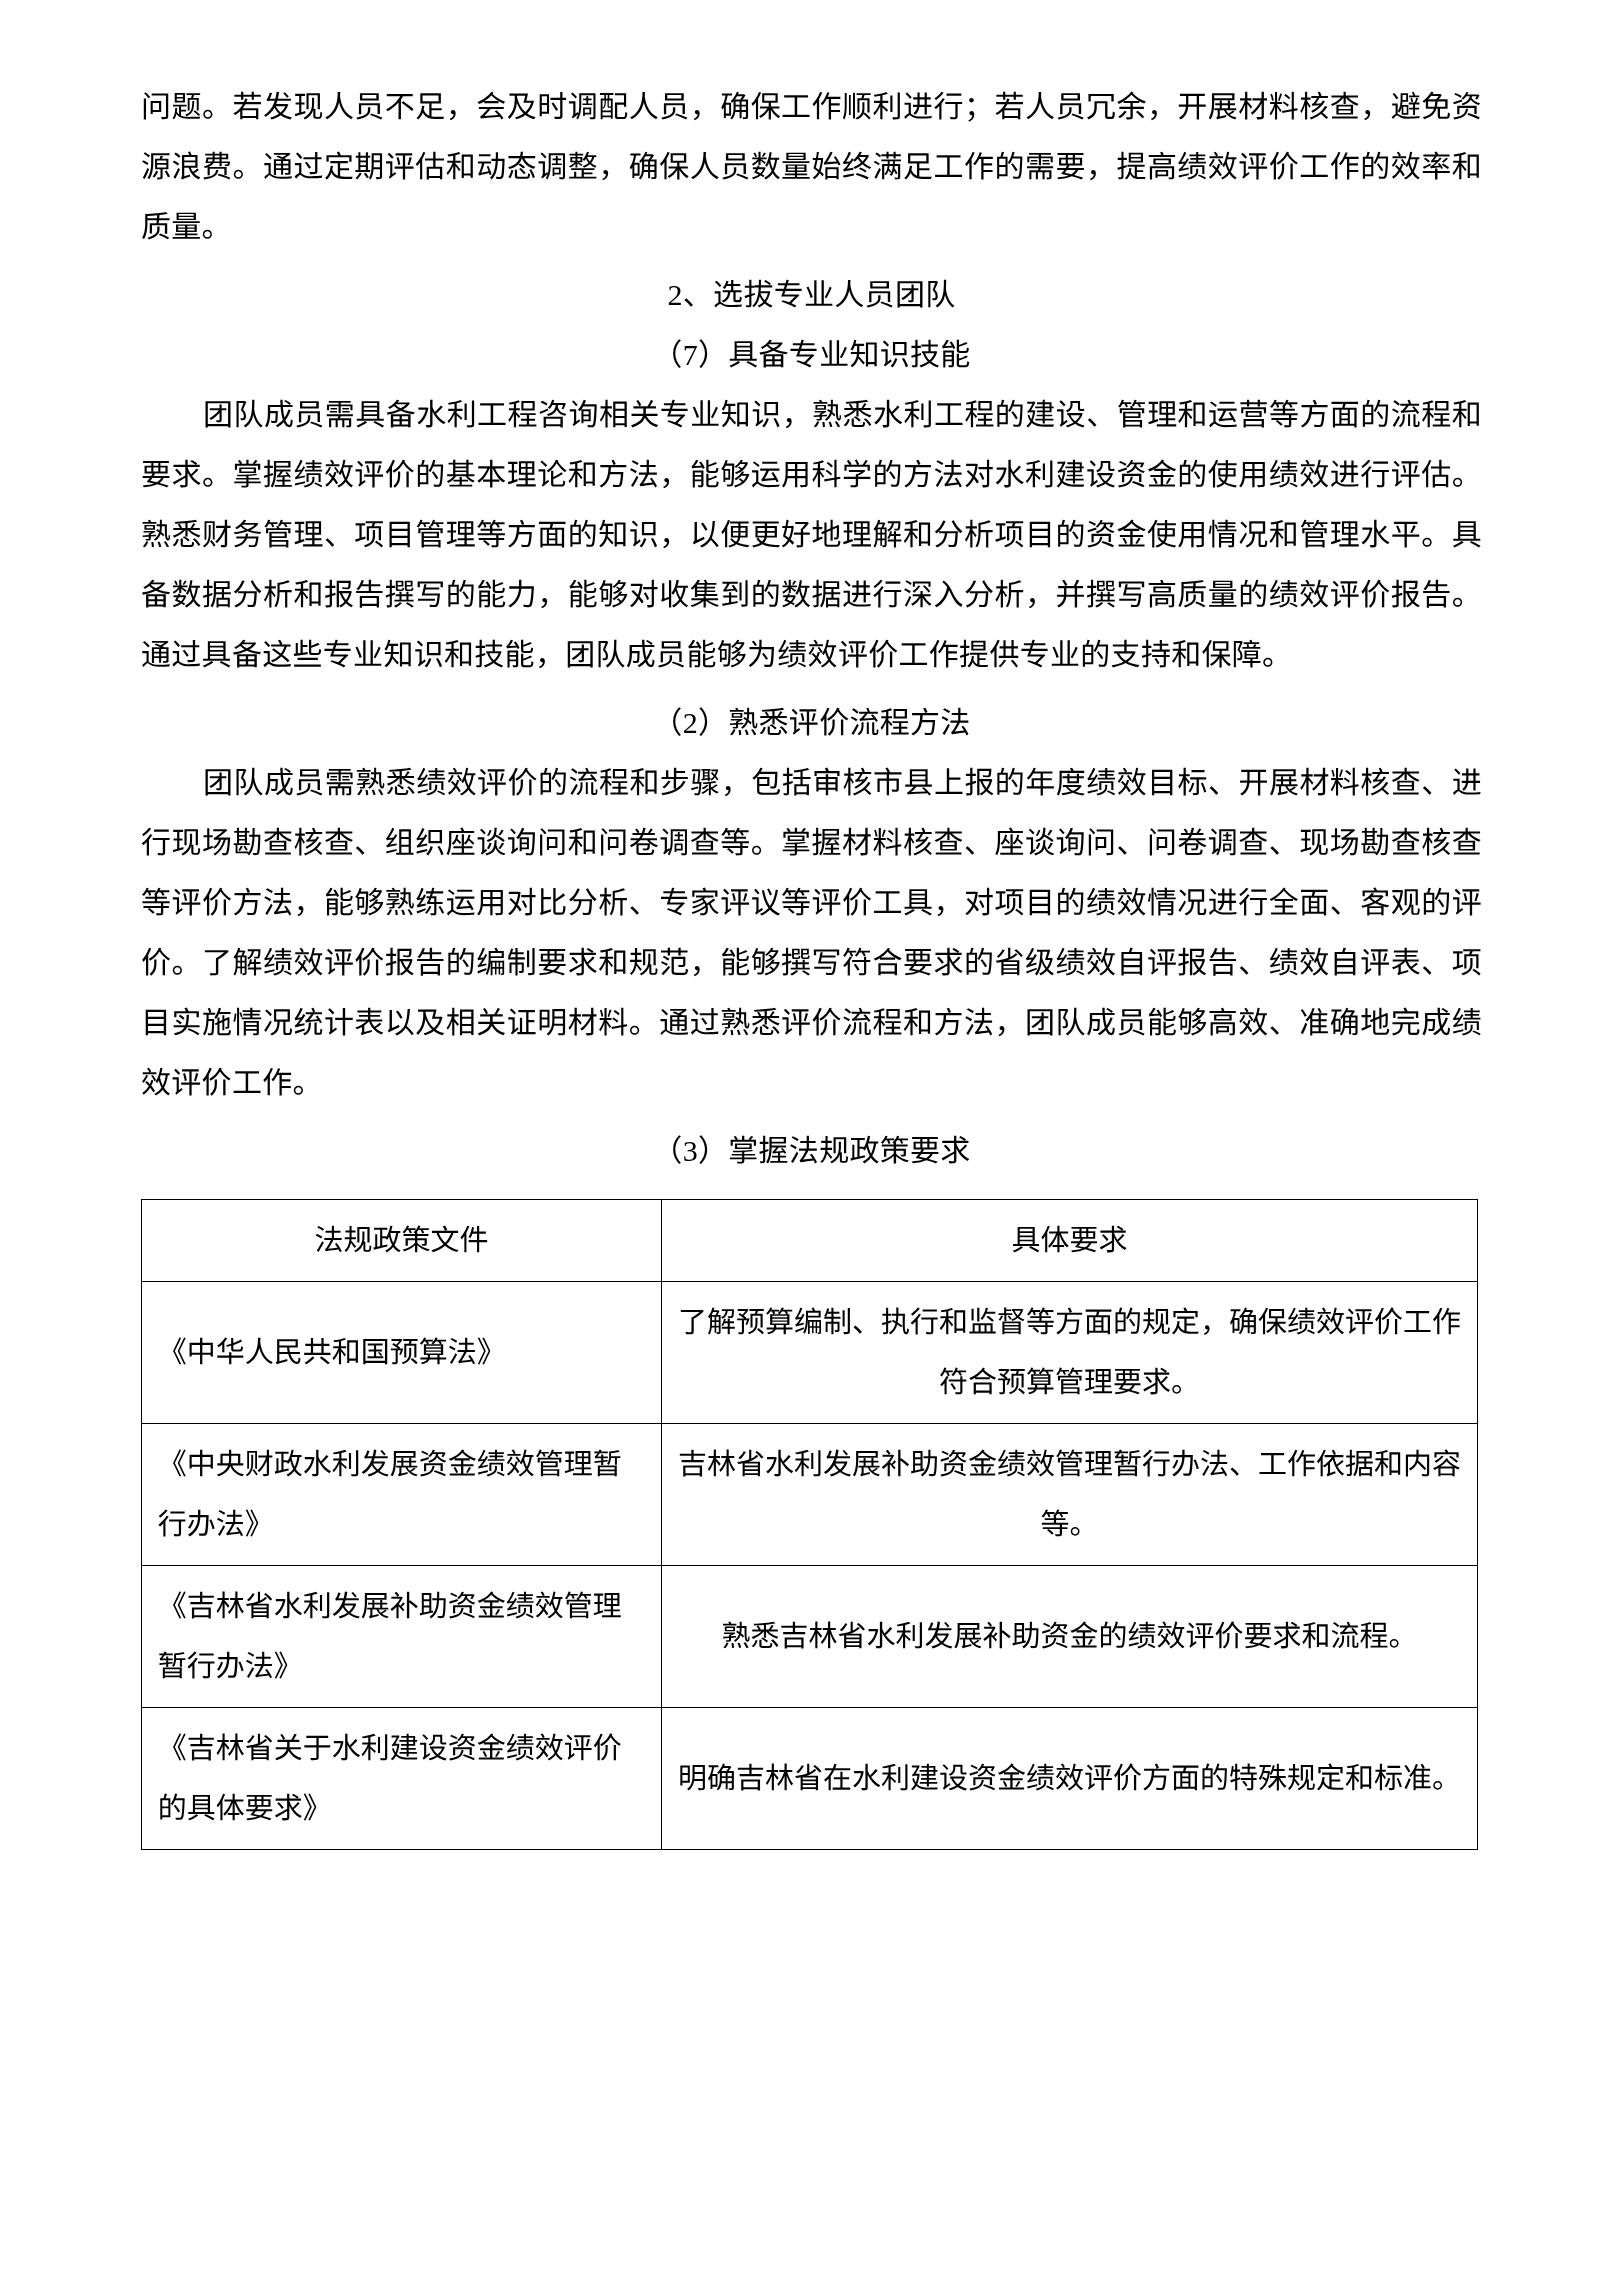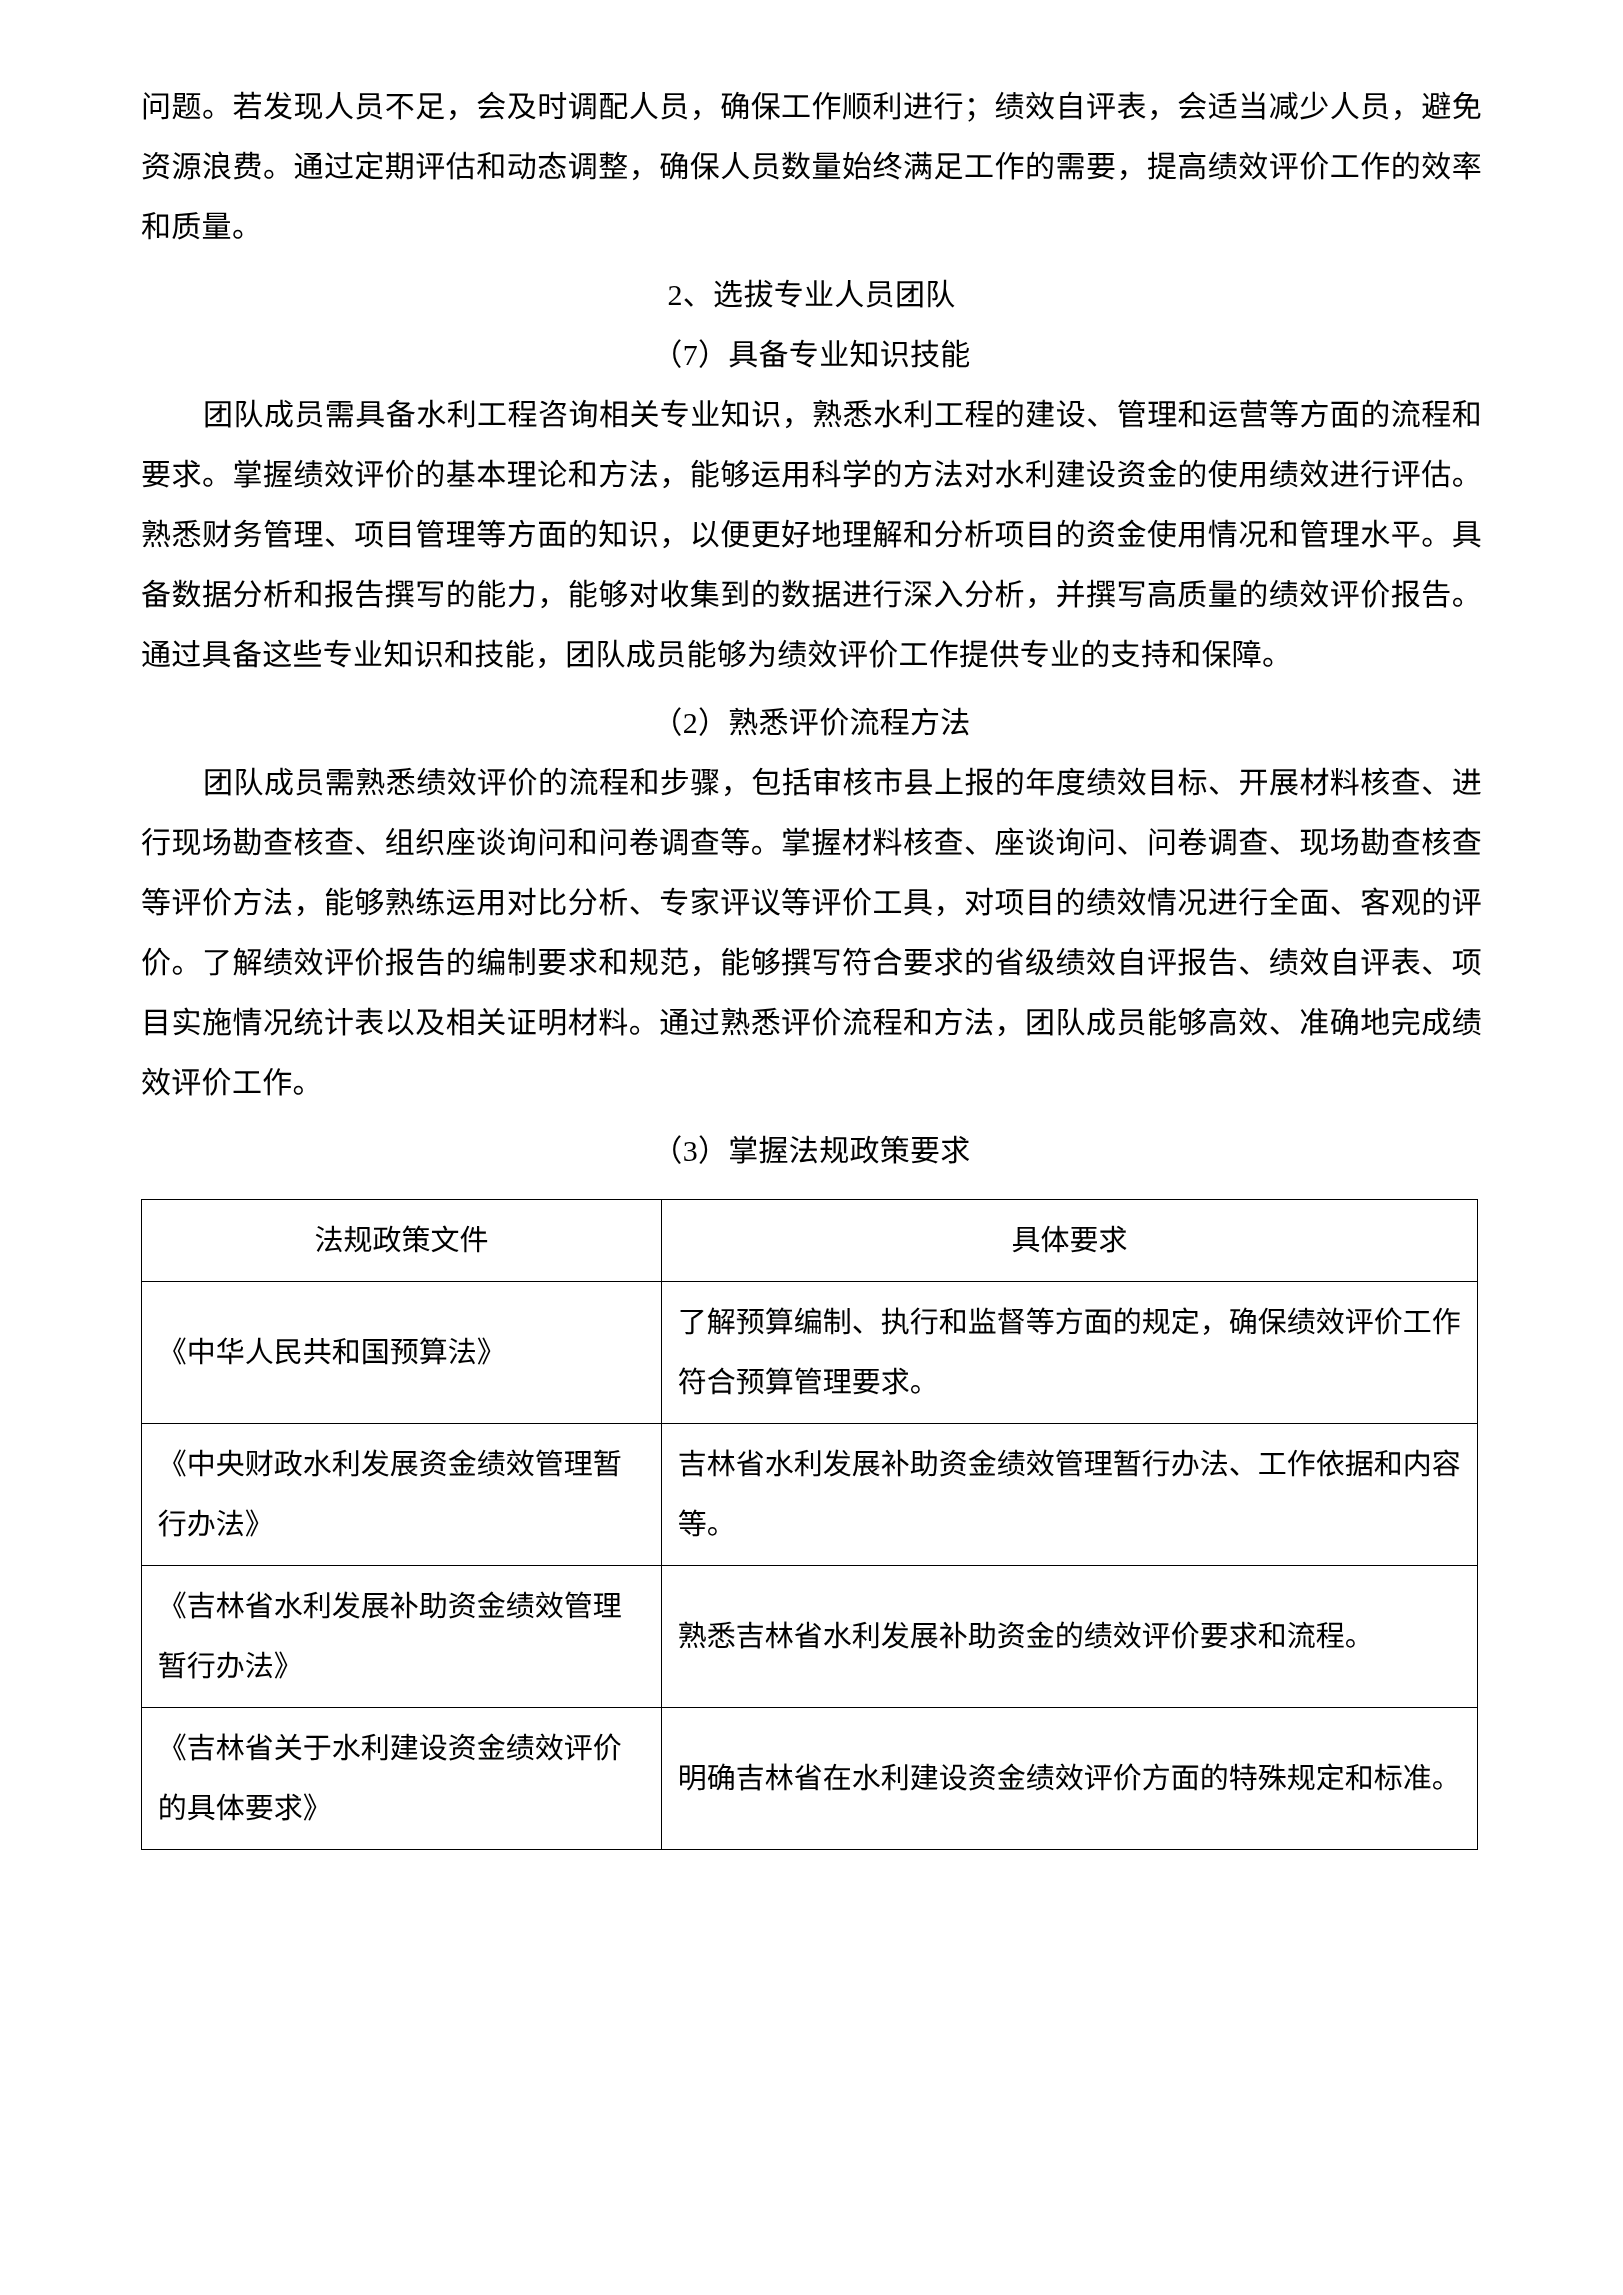--- a/index.html
+++ b/index.html
@@ -61,29 +61,29 @@
     font-size: 29px;
     line-height: 60px;
     font-weight: normal;
     vertical-align: middle;
     padding: 10.5px 15.7px;
     box-sizing: border-box;
     word-break: break-all;
   }
   .law-table thead th { height: 80px; }
   .law-table td.doc-cell { height: 139px; }
-  .law-table td.req-cell { }
+  .law-table td.req-cell { text-align: center; }
 </style>
 </head>
 <body>
 
 <div class="page">
   <div class="doc-body">
 
-    <p class="cont">问题。若发现人员不足，会及时调配人员，确保工作顺利进行；绩效自评表，会适当减少人员，避免资源浪费。通过定期评估和动态调整，确保人员数量始终满足工作的需要，提高绩效评价工作的效率和质量。</p>
+    <p class="cont">问题。若发现人员不足，会及时调配人员，确保工作顺利进行；若人员冗余，开展材料核查，避免资源浪费。通过定期评估和动态调整，确保人员数量始终满足工作的需要，提高绩效评价工作的效率和质量。</p>
 
     <div class="gap-sm"></div>
 
     <p class="heading">2、选拔专业人员团队</p>
 
     <p class="heading">（7）具备专业知识技能</p>
 
     <p class="indent">团队成员需具备水利工程咨询相关专业知识，熟悉水利工程的建设、管理和运营等方面的流程和要求。掌握绩效评价的基本理论和方法，能够运用科学的方法对水利建设资金的使用绩效进行评估。熟悉财务管理、项目管理等方面的知识，以便更好地理解和分析项目的资金使用情况和管理水平。具备数据分析和报告撰写的能力，能够对收集到的数据进行深入分析，并撰写高质量的绩效评价报告。通过具备这些专业知识和技能，团队成员能够为绩效评价工作提供专业的支持和保障。</p>
 
     <div class="gap-sm"></div>

